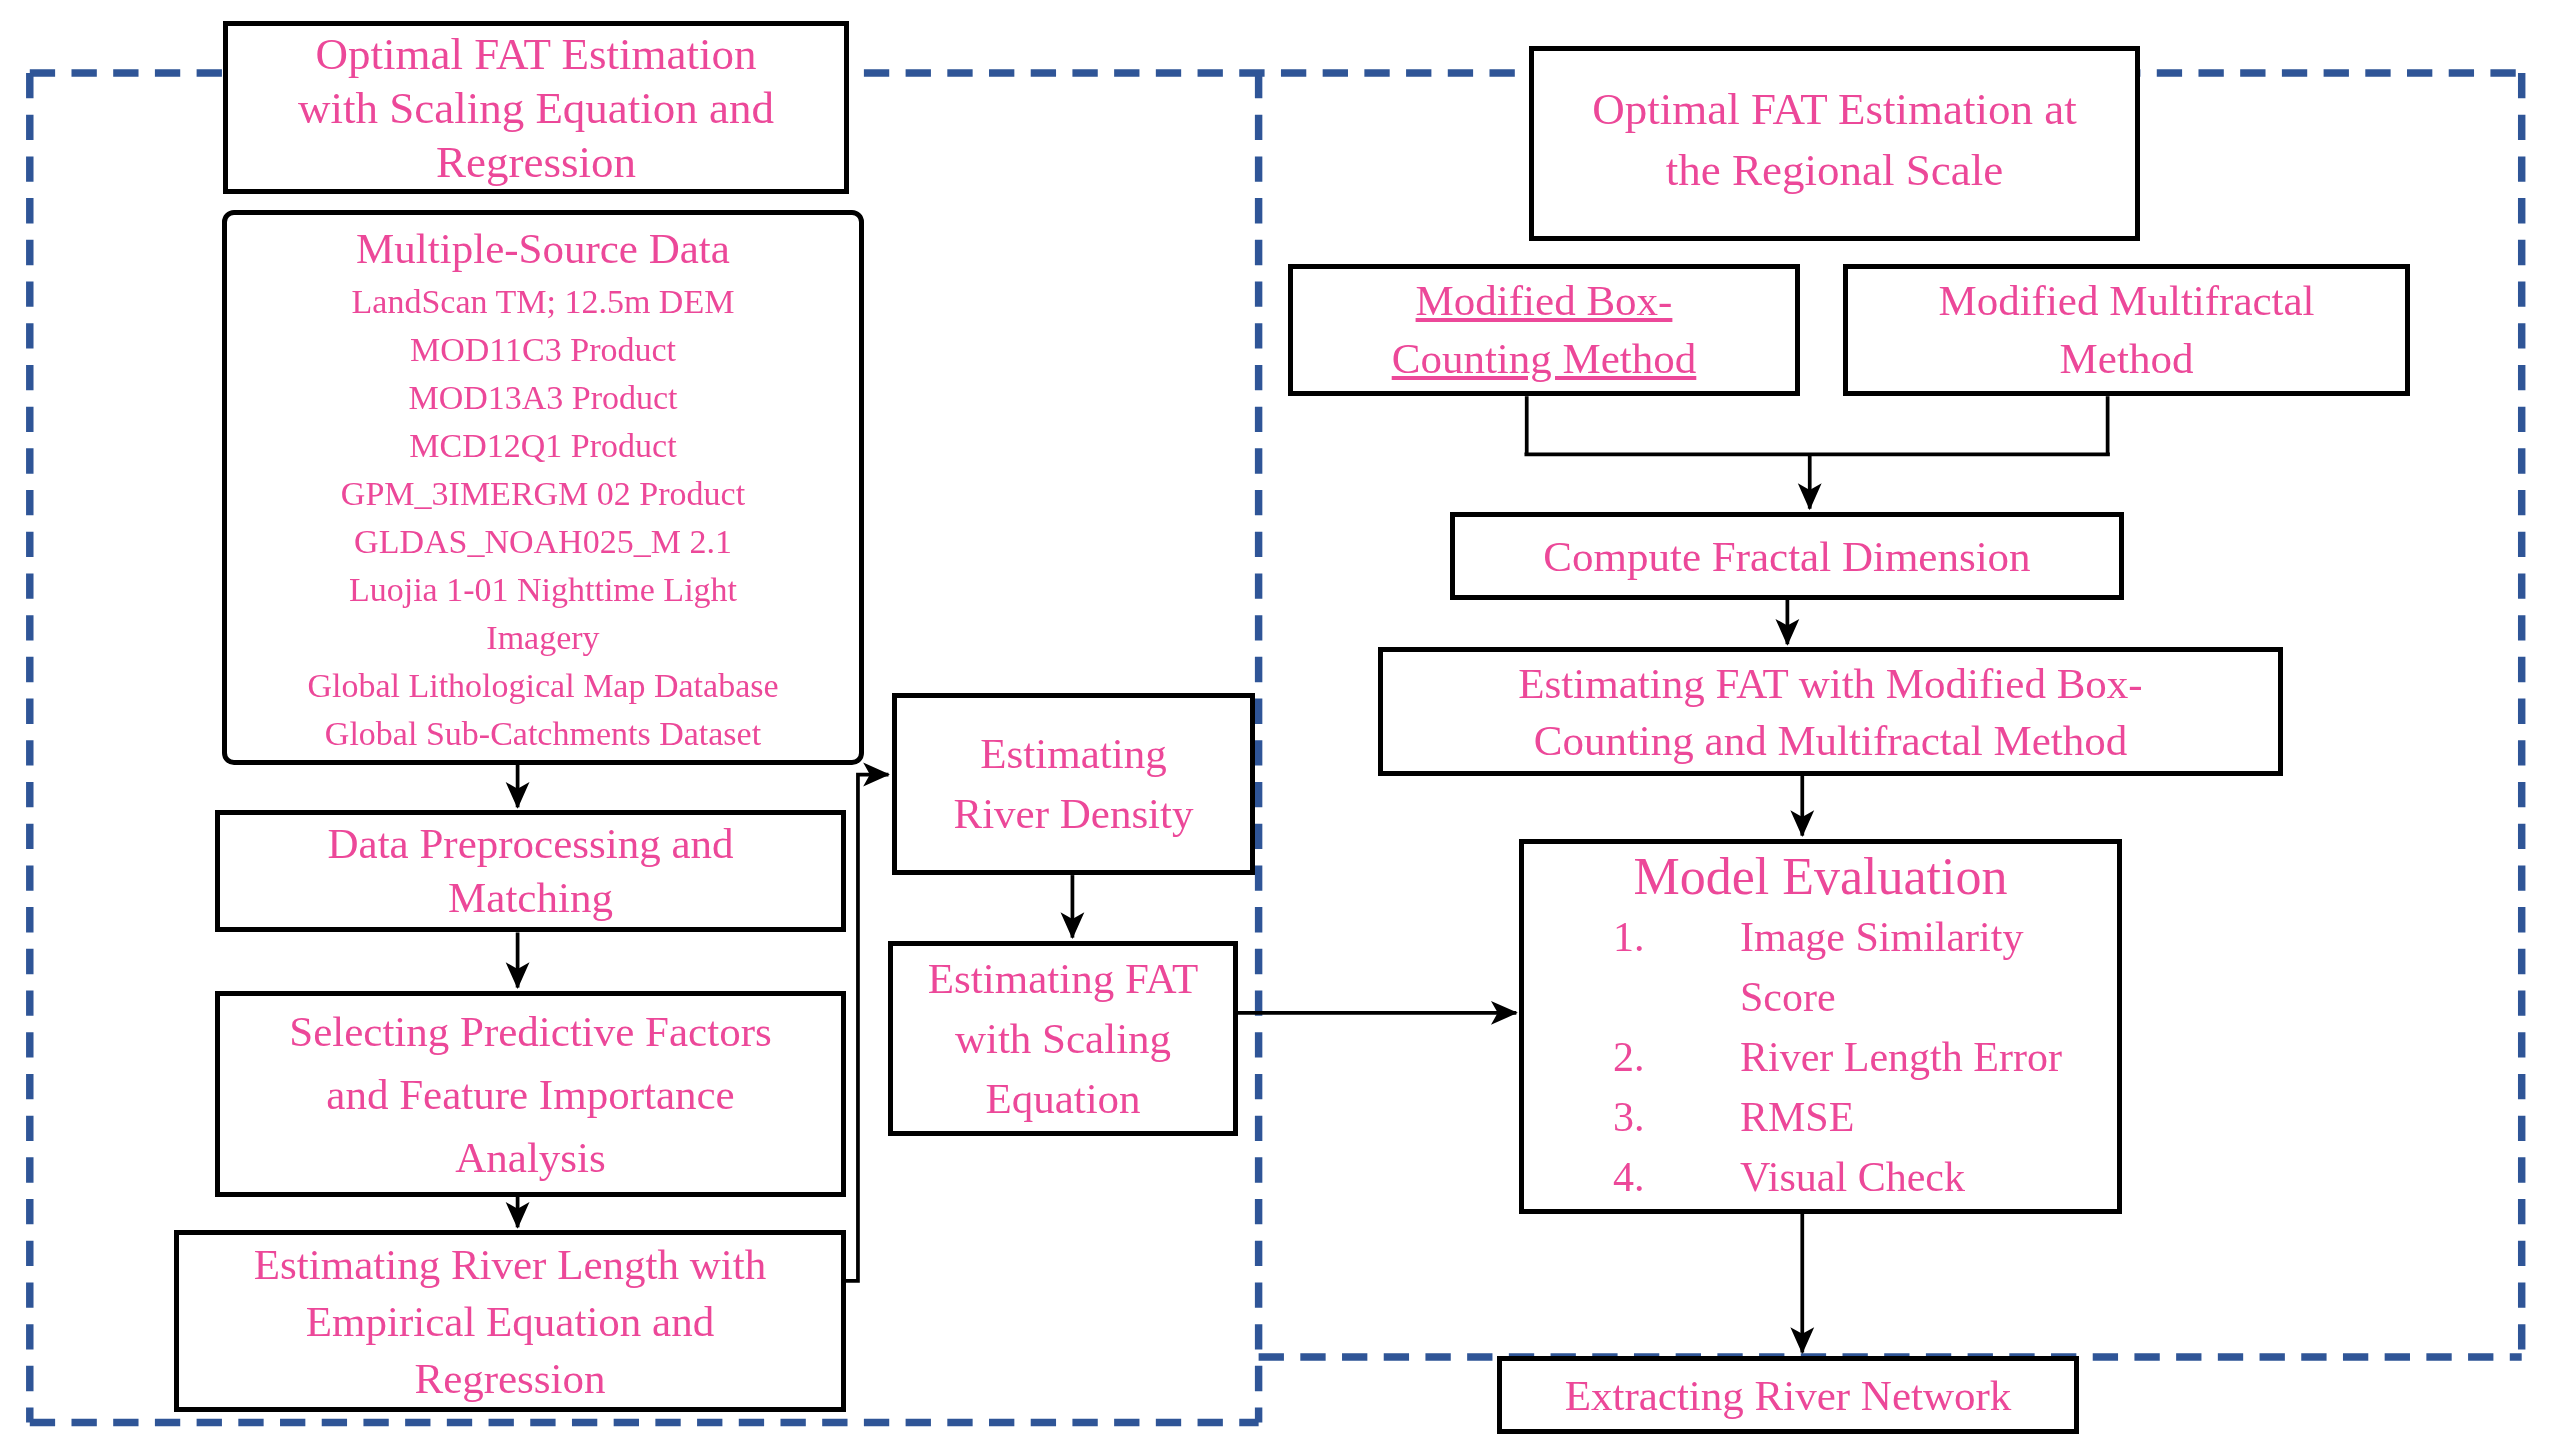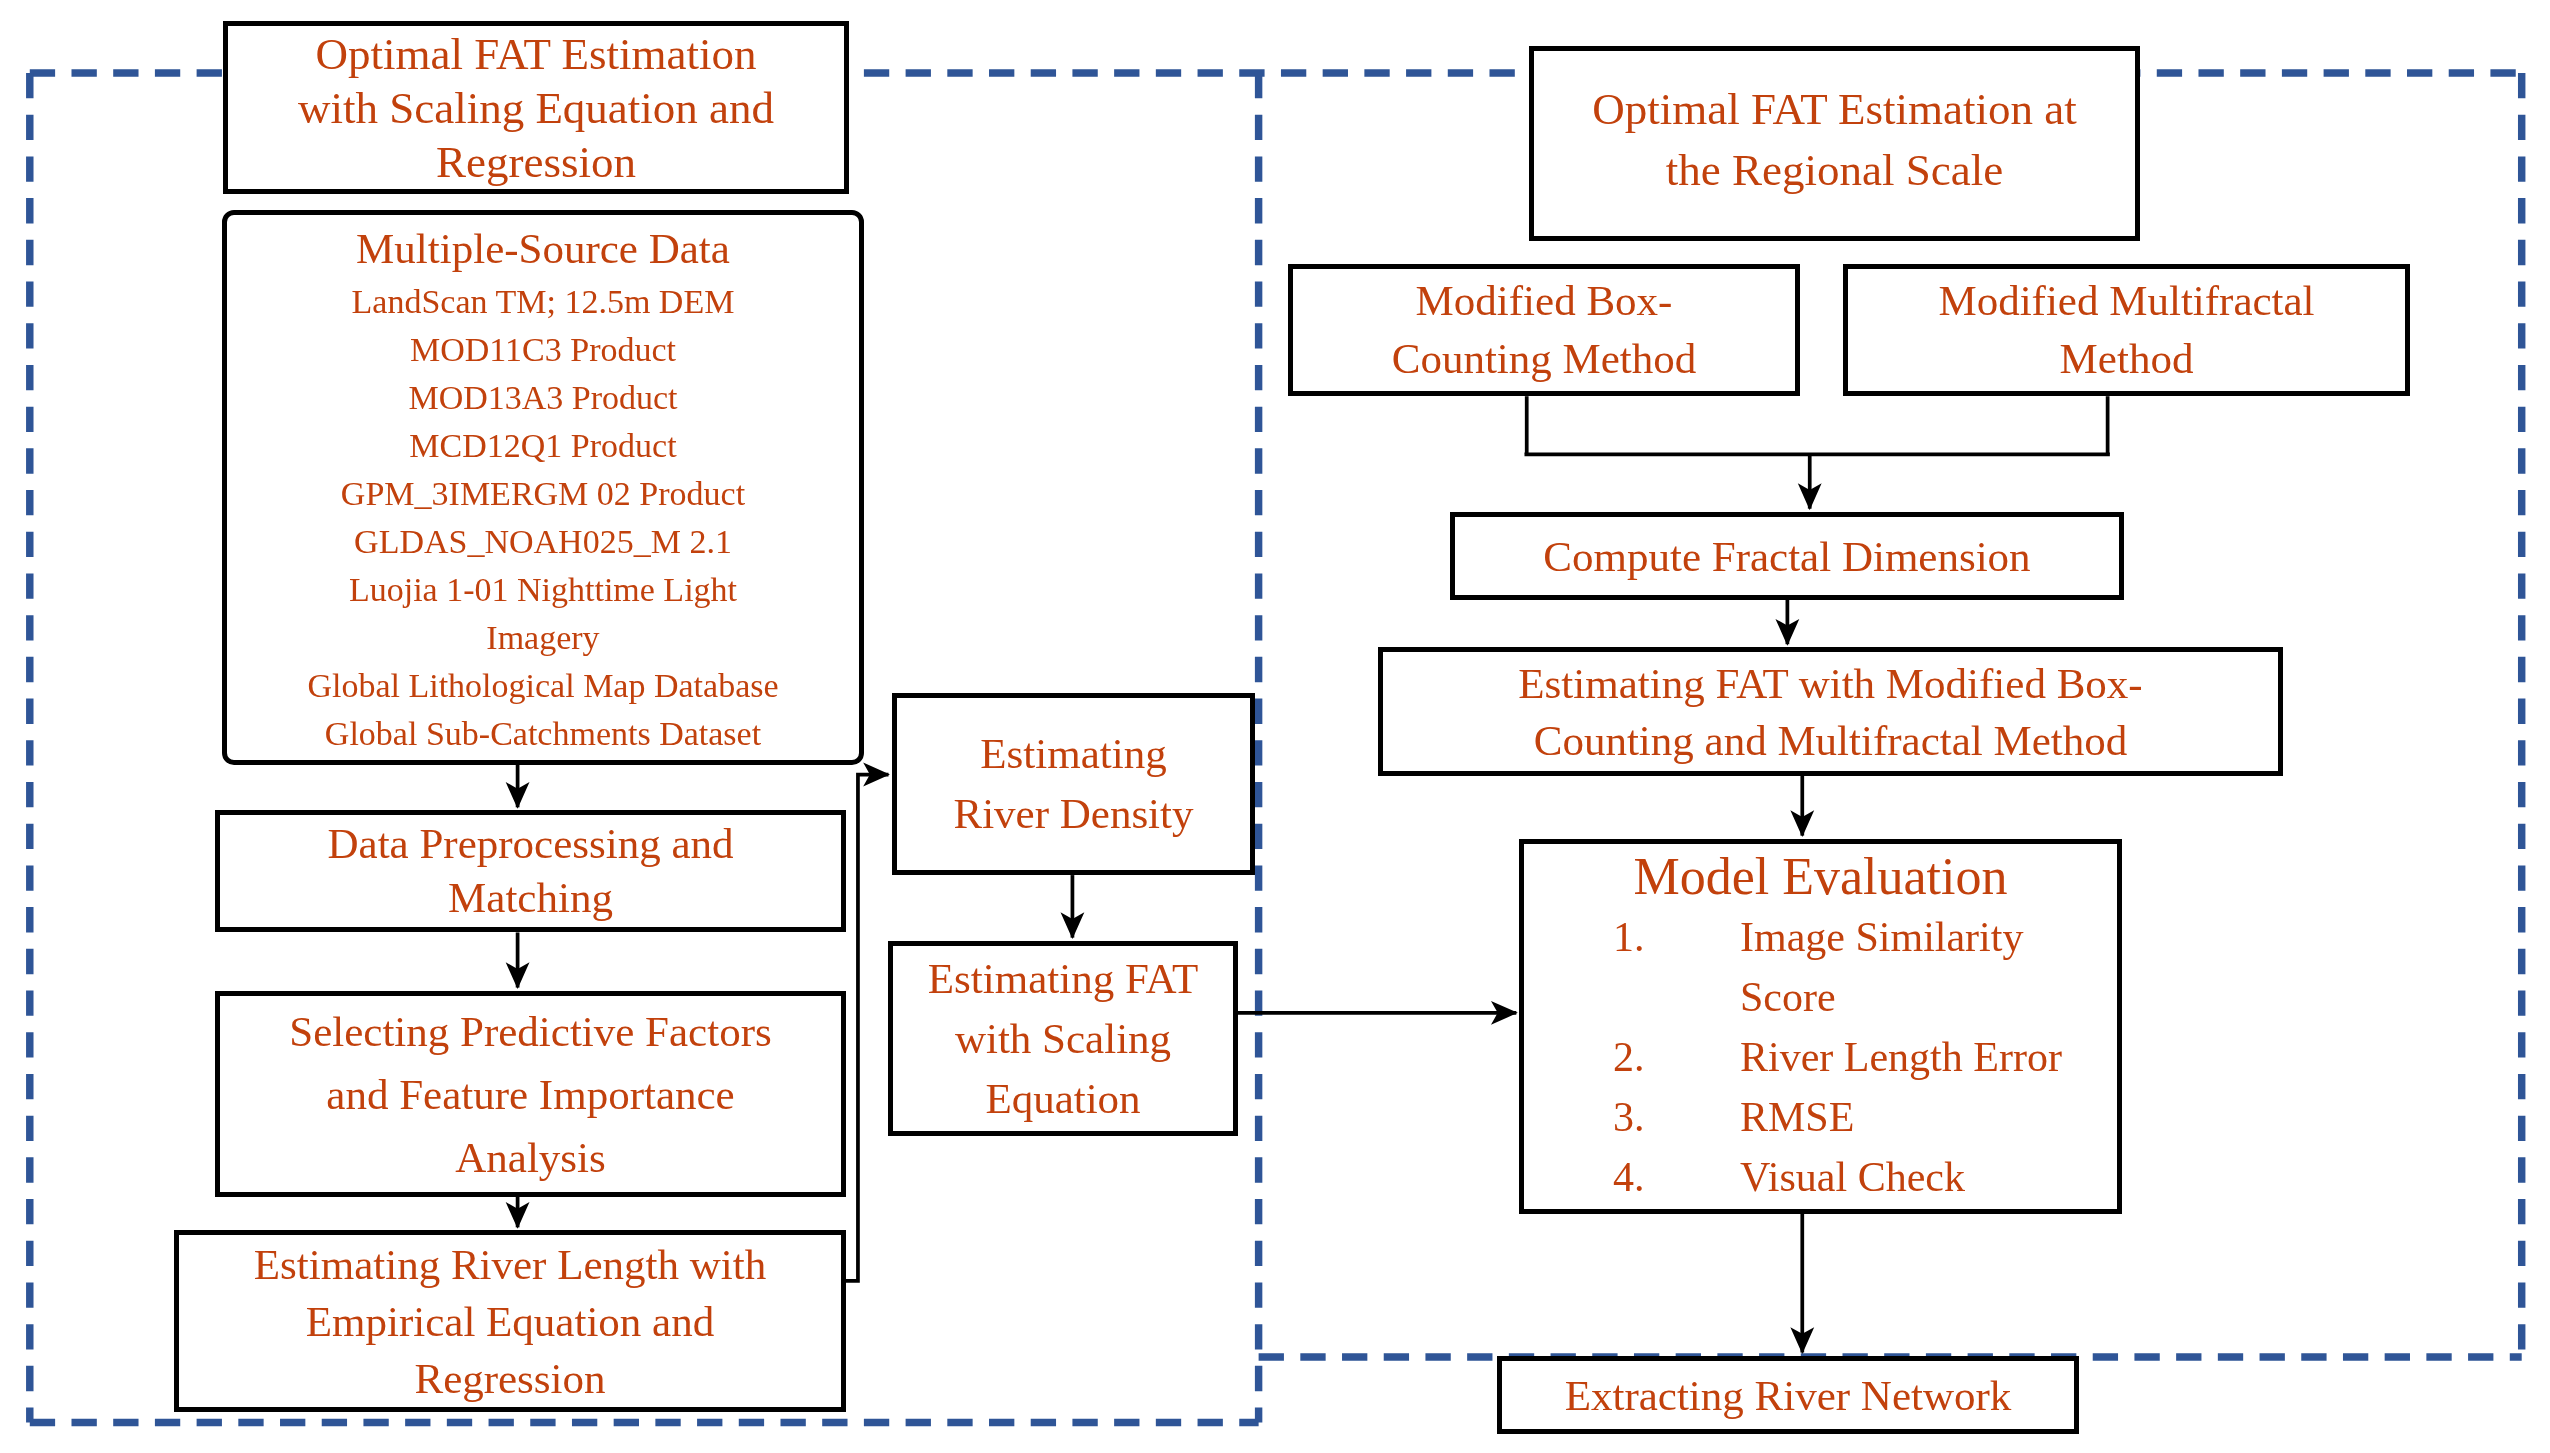--- a/index.html
+++ b/index.html
@@ -1,21 +1,21 @@
 <!DOCTYPE html>
 <html style="font-size:12px"><head>
 <meta charset="utf-8">
 <style>
   html,body{margin:0;padding:0;background:#ffffff;}
   .canvas{
     position:relative;
     width:2550px;height:1453px;
     background:#ffffff;
     font-family:"Liberation Serif", serif;
-    color:#c2410c;
+    color:#ec4899;
     overflow:hidden;
   }
   .layer{position:absolute;left:0;top:0;width:2550px;height:1453px;}
   #dashed-layer{z-index:0;}
   #connector-layer{z-index:2;pointer-events:none;}
   .box{
     position:absolute;z-index:1;
     box-sizing:border-box;
     border:5.2px solid #000;
     background:#fff;
@@ -36,21 +36,21 @@
   .b-selecting    {left:215px;top:991px;width:631px;height:206px;}
   .b-selecting .ln{line-height:63px;}
   .b-river-length {left:174px;top:1230px;width:672px;height:182px;}
   .b-river-length .ln{line-height:57px;}
   .b-river-density{left:892px;top:693px;width:363px;height:182px;}
   .b-river-density .ln{line-height:60px;}
   .b-fat-scaling  {left:888px;top:941px;width:350px;height:195px;}
   .b-fat-scaling .ln{line-height:60px;}
   .b-right-title  {left:1481px;top:46px;width:611px;height:195px;font-size:45px;justify-content:flex-start;padding-top:28px;margin-left:48px;}
   .b-right-title .ln{line-height:61px;}
-  .b-box-counting {left:1288px;top:264px;width:512px;height:132px;}
+  .b-box-counting {left:1288px;top:264px;width:512px;height:132px;text-decoration:underline;}
   .b-box-counting .ln{line-height:58px;}
   .b-multifractal {left:1843px;top:264px;width:567px;height:132px;}
   .b-multifractal .ln{line-height:58px;}
   .b-fractal-dim  {left:1450px;top:512px;width:674px;height:88px;}
   .b-fat-modified {left:1378px;top:647px;width:905px;height:129px;}
   .b-fat-modified .ln{line-height:57px;}
   .b-model-eval   {left:1519px;top:839px;width:603px;height:375px;justify-content:flex-start;padding-top:3px;align-items:stretch;text-align:left;font-size:42px;}
   .me-head{text-align:center;line-height:60px;font-size:52px;}
   .me-row{display:flex;flex-direction:row;align-items:flex-start;padding-left:89px;}
   .me-num{flex:none;width:127px;line-height:60px;}

